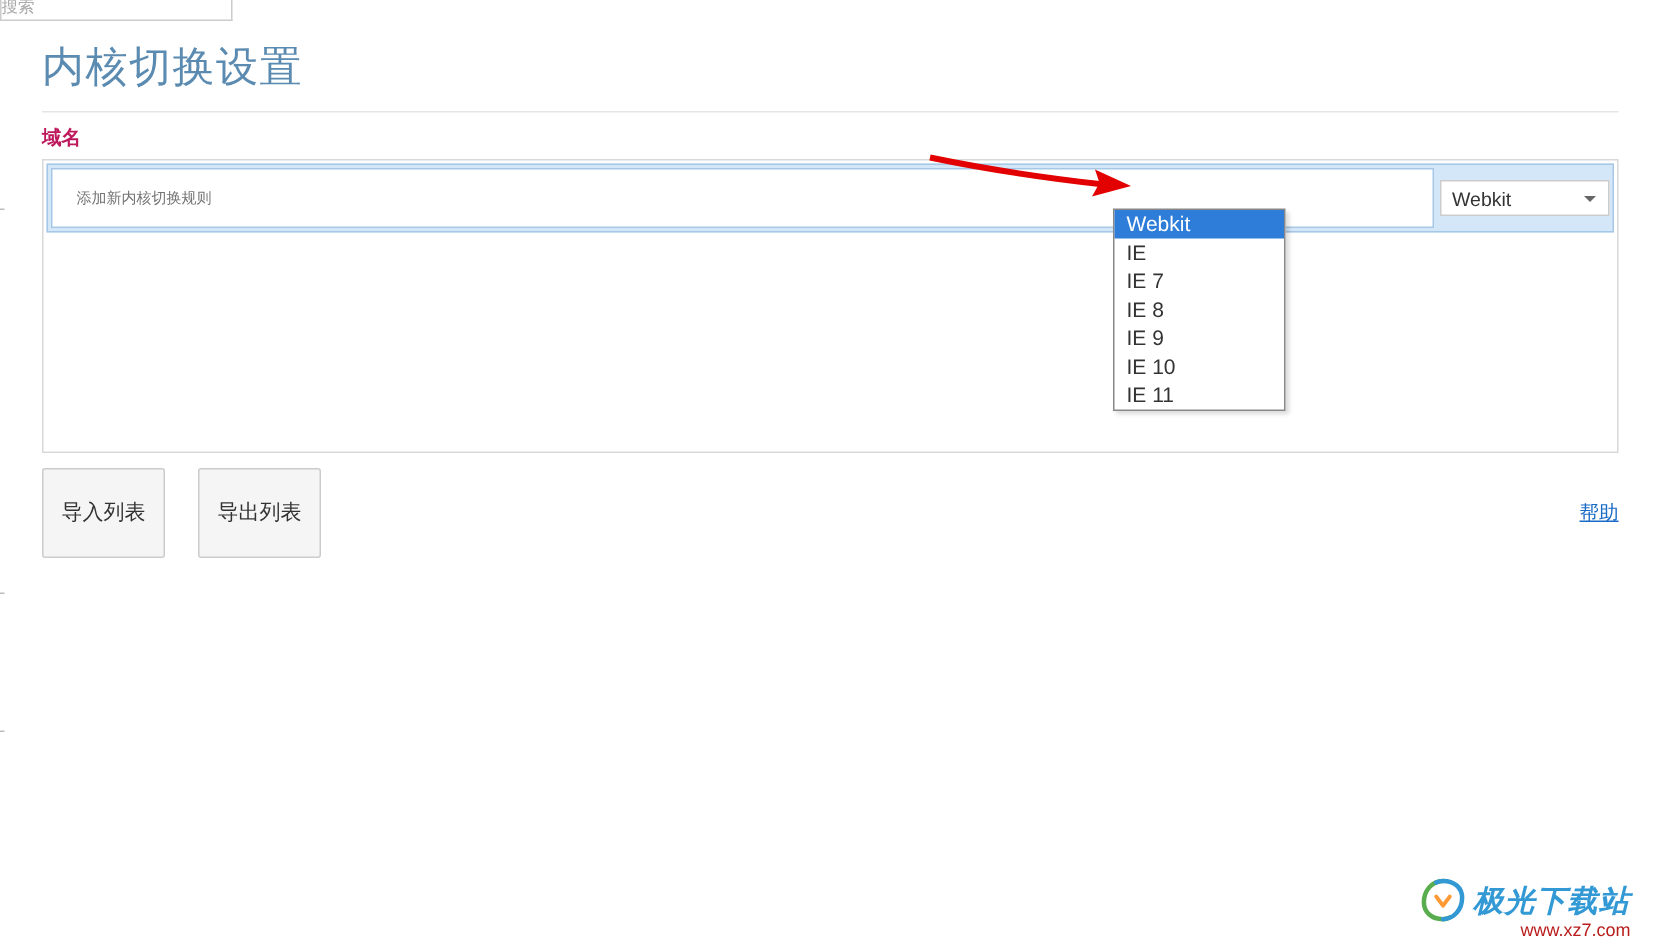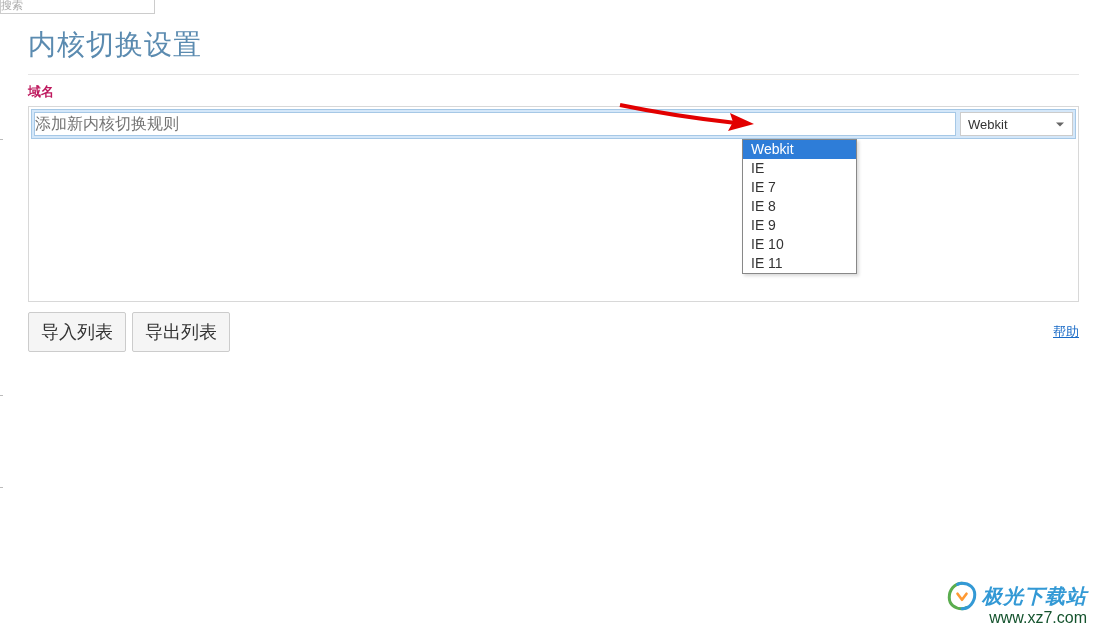--- a/index.html
+++ b/index.html
@@ -63,25 +63,25 @@
       background: #d4e7f9;
       border: 1px solid #a6c8e6;
       margin: 2px;
       padding: 2px;
       display: flex;
       align-items: center;
       position: relative;
     }
     .rule-input {
       flex: 1;
-      height: 24px;
+      height: 40px;
       border: 1px solid #a6c8e6;
       background: #fff;
-      padding: 0 0;
-      font-size: 16px;
+      padding: 0 16px;
+      font-size: 10px;
       color: #999;
       font-family: inherit;
       outline: none;
     }
     .engine-select {
       width: 113px;
       height: 24px;
       margin-left: 4px;
       border: 1px solid #ccc;
       background: #fff;
@@ -126,26 +126,26 @@
       background: #2e7dd8;
       color: #fff;
     }
     .actions-row {
       display: flex;
       align-items: center;
     }
     .action-btn {
       border: 1px solid #ccc;
       background: #f5f5f5;
-      padding: 7px 12px;
-      font-size: 18px;
+      padding: 20px 12px;
+      font-size: 14px;
       color: #333;
       cursor: pointer;
       font-family: inherit;
-      margin-right: 6px;
+      margin-right: 22px;
       border-radius: 2px;
     }
     .help-link {
       margin-left: auto;
       color: #1a6bc7;
       text-decoration: underline;
       font-size: 13px;
       cursor: pointer;
       text-align: right;
     }
@@ -171,22 +171,22 @@
       margin-right: 5px;
     }
     .wm-text {
       font-size: 20px;
       color: #3399d5;
       font-weight: bold;
       font-style: italic;
       letter-spacing: 1px;
     }
     .wm-url {
-      font-size: 16px;
-      color: #14532d;
+      font-size: 12px;
+      color: #b91c1c;
       margin-top: -2px;
     }
     .left-edge-tick {
       position: absolute;
       left: 0;
       width: 3px;
       height: 1px;
       background: #bbb;
     }
   </style>

